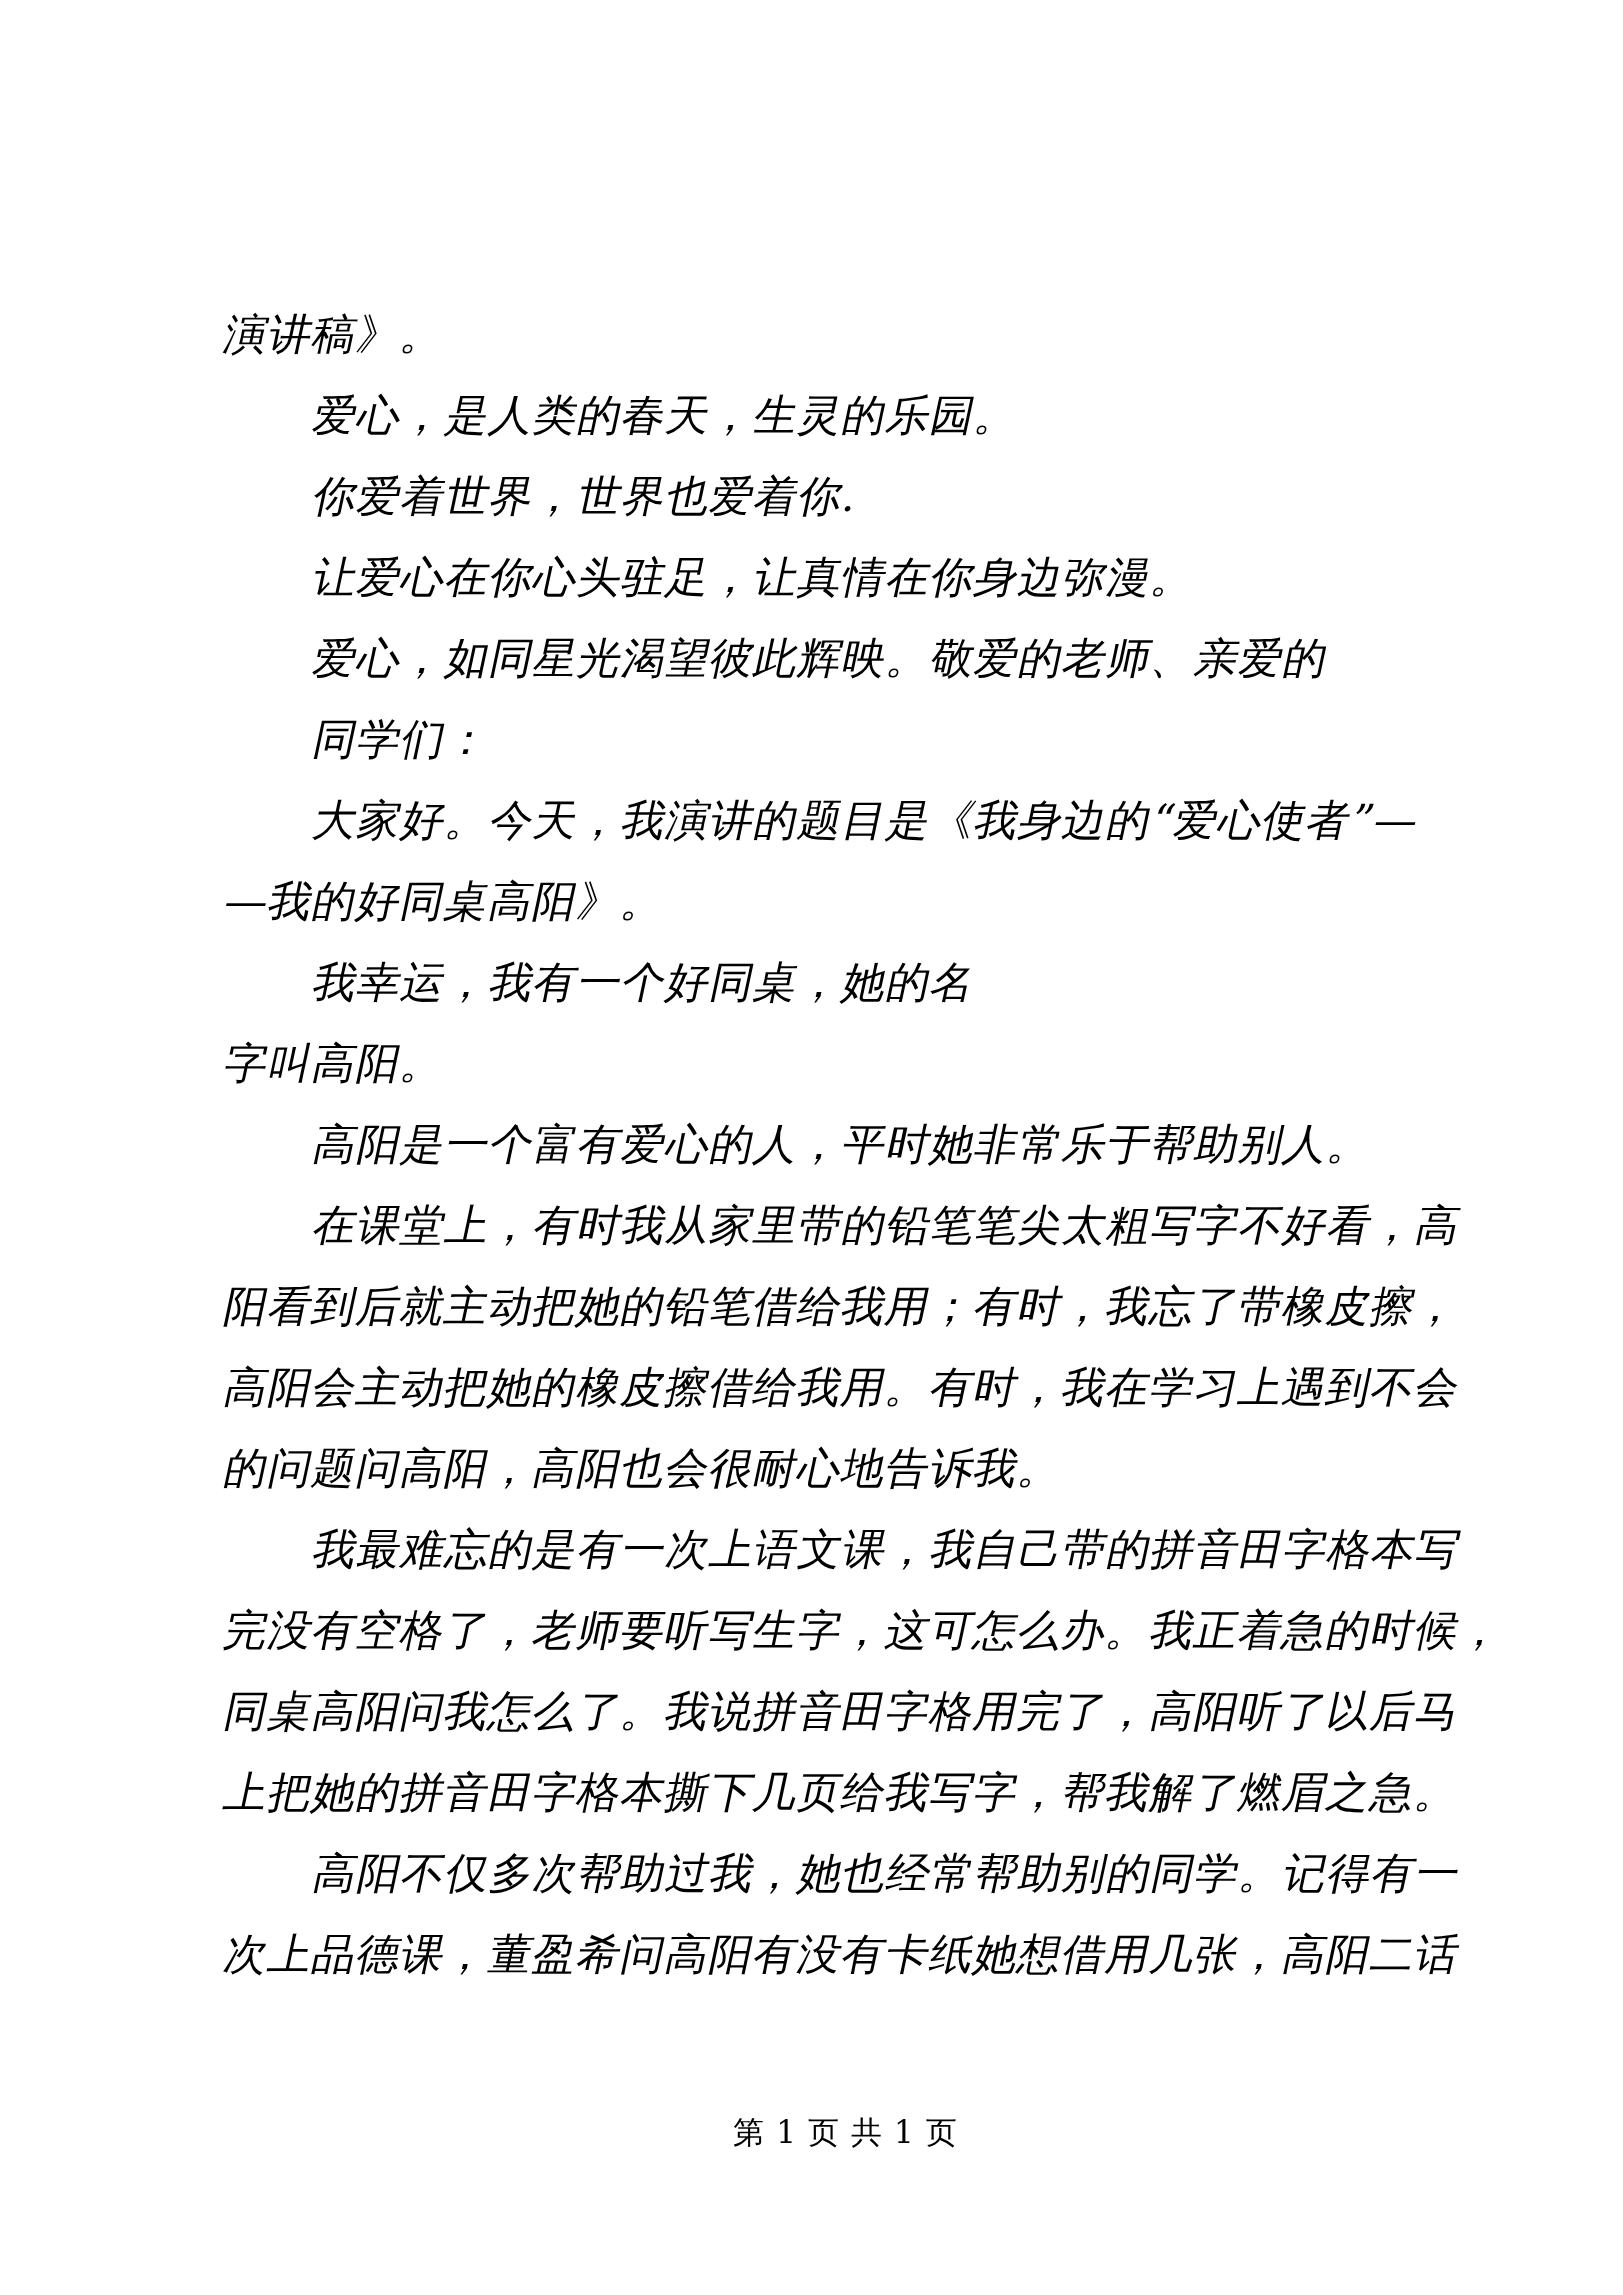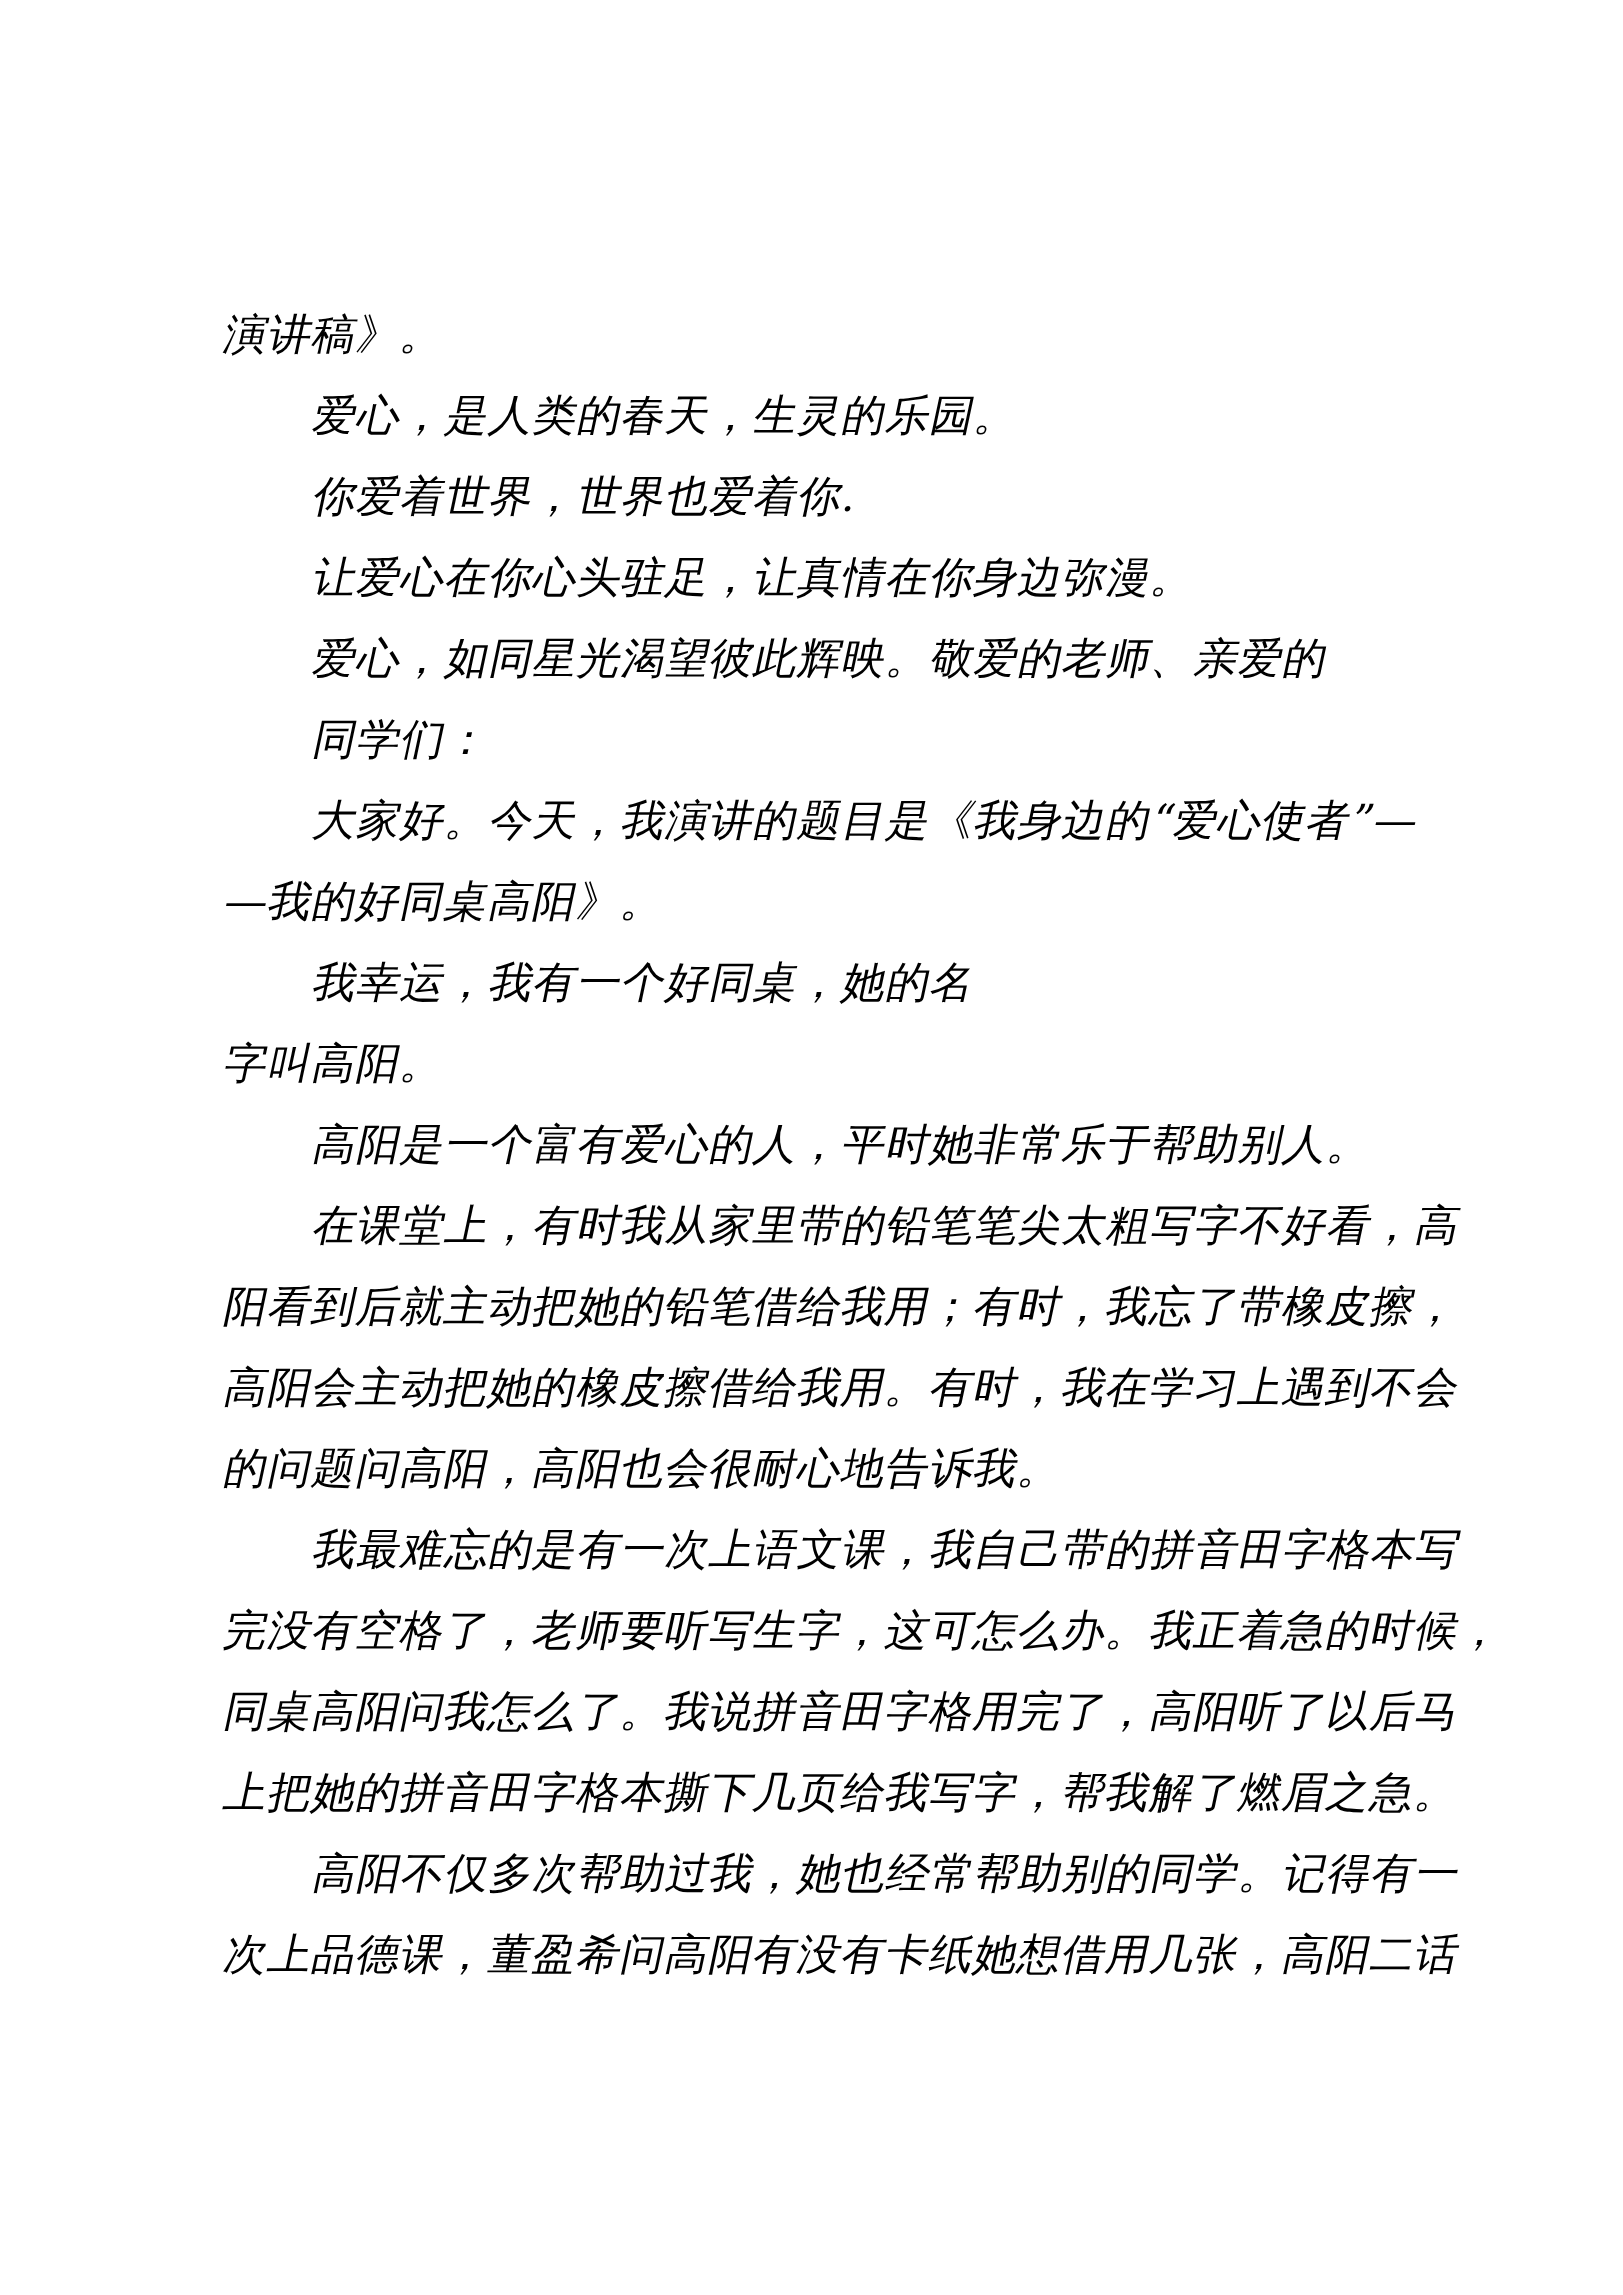--- a/index.html
+++ b/index.html
@@ -69,14 +69,15 @@
       <div class="line">阳看到后就主动把她的铅笔借给我用；有时，我忘了带橡皮擦，</div>
       <div class="line">高阳会主动把她的橡皮擦借给我用。有时，我在学习上遇到不会</div>
       <div class="line">的问题问高阳，高阳也会很耐心地告诉我。</div>
       <div class="line indent">我最难忘的是有一次上语文课，我自己带的拼音田字格本写</div>
       <div class="line">完没有空格了，老师要听写生字，这可怎么办。我正着急的时候，</div>
       <div class="line">同桌高阳问我怎么了。我说拼音田字格用完了，高阳听了以后马</div>
       <div class="line">上把她的拼音田字格本撕下几页给我写字，帮我解了燃眉之急。</div>
       <div class="line indent">高阳不仅多次帮助过我，她也经常帮助别的同学。记得有一</div>
       <div class="line">次上品德课，董盈希问高阳有没有卡纸她想借用几张，高阳二话</div>
     </div>
+  <div class="page-footer">第 1 页 共 1 页</div>
 </div>
 
 
 </body></html>

